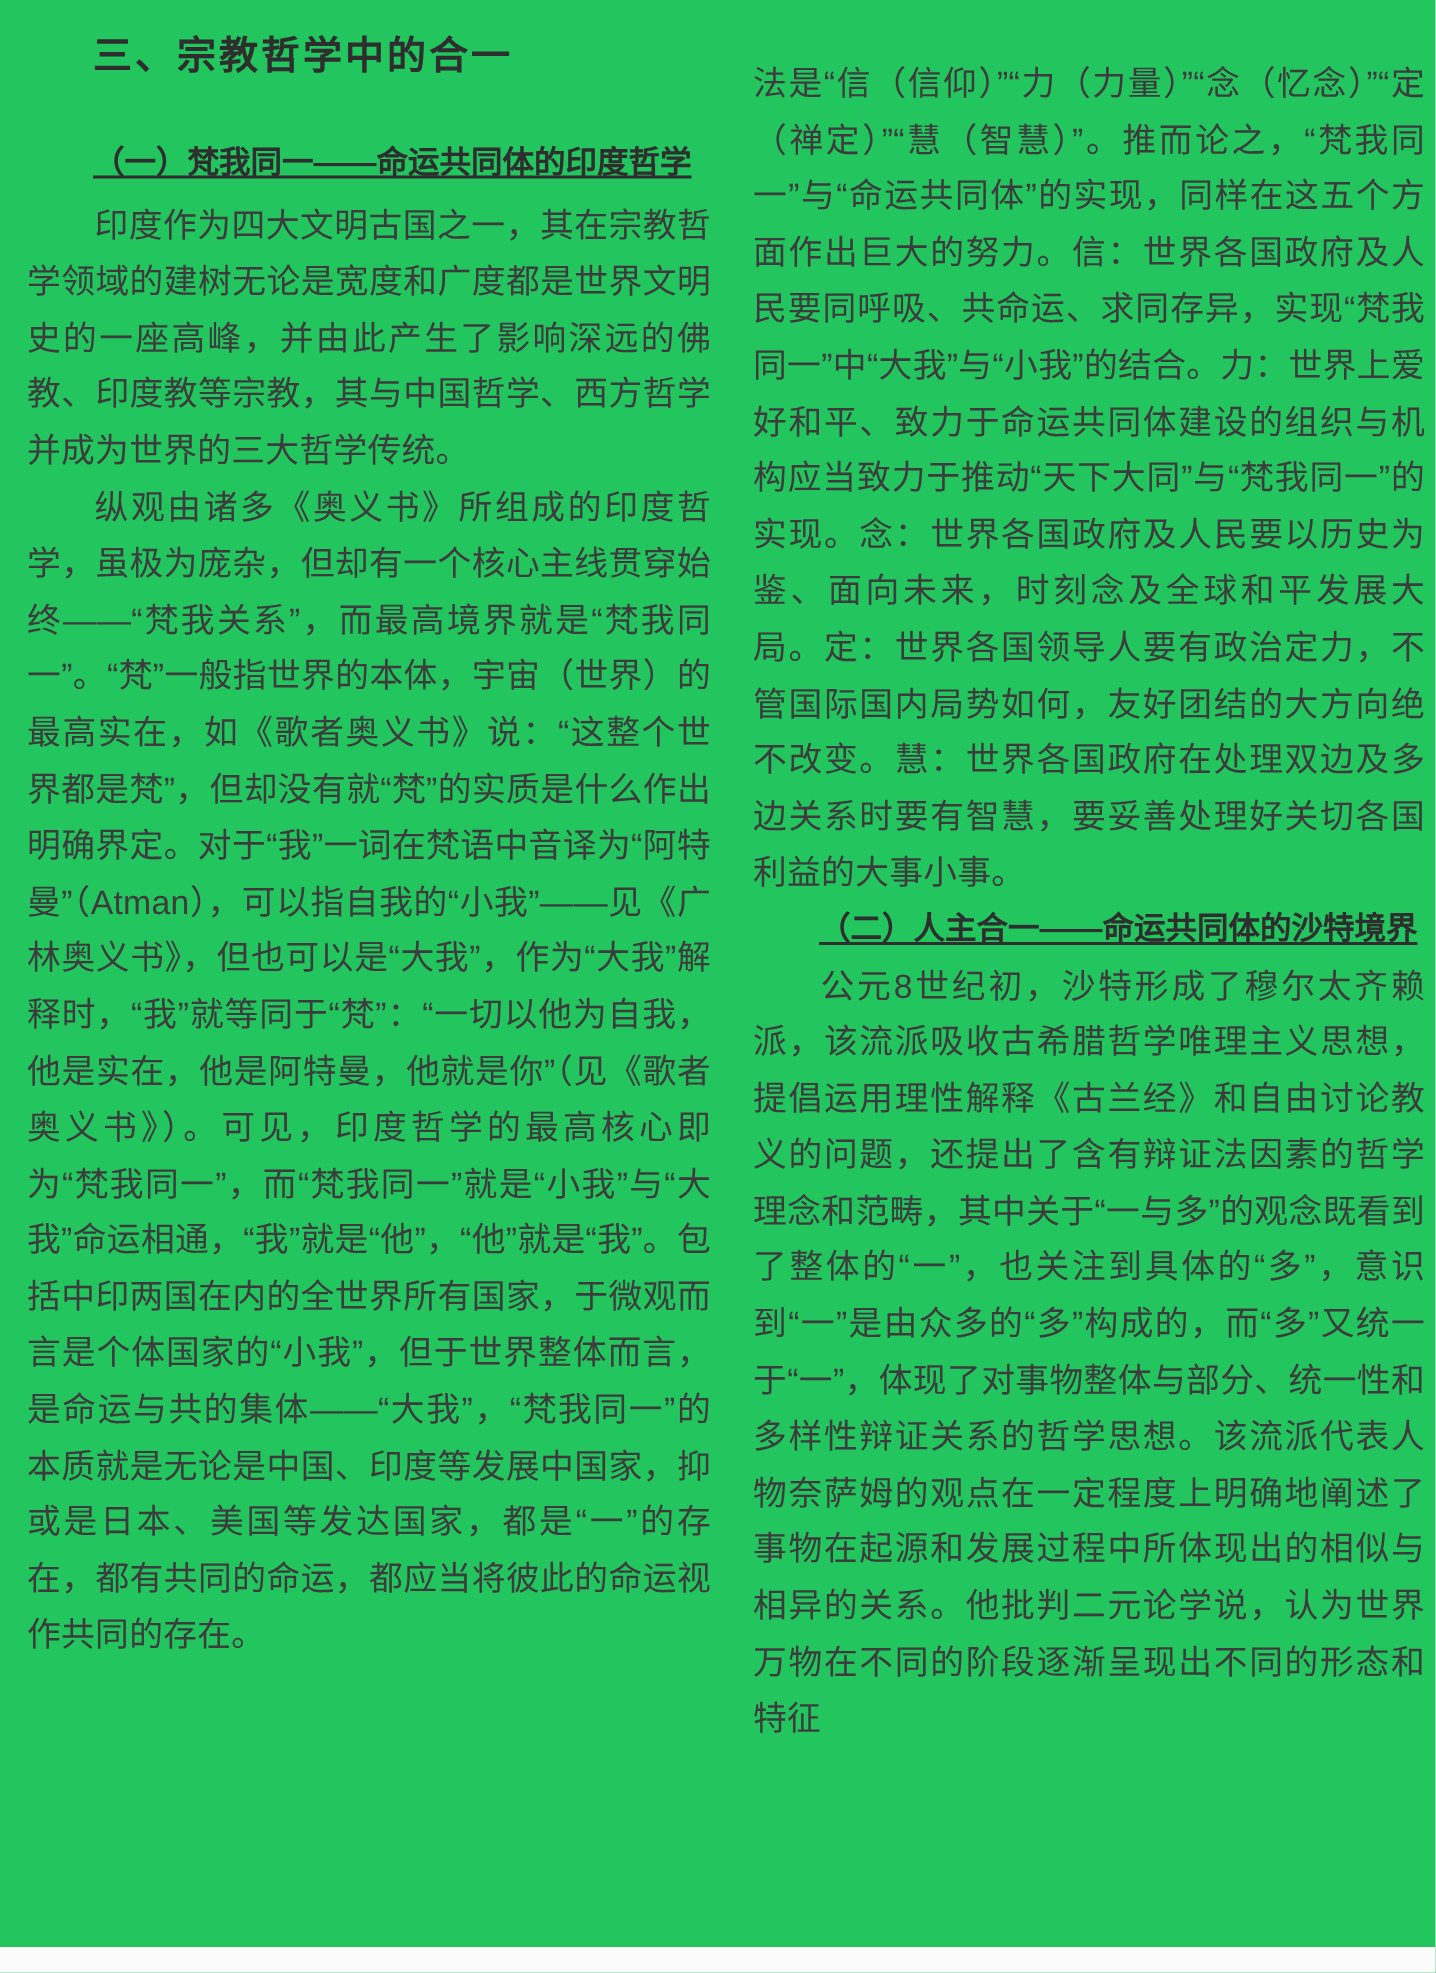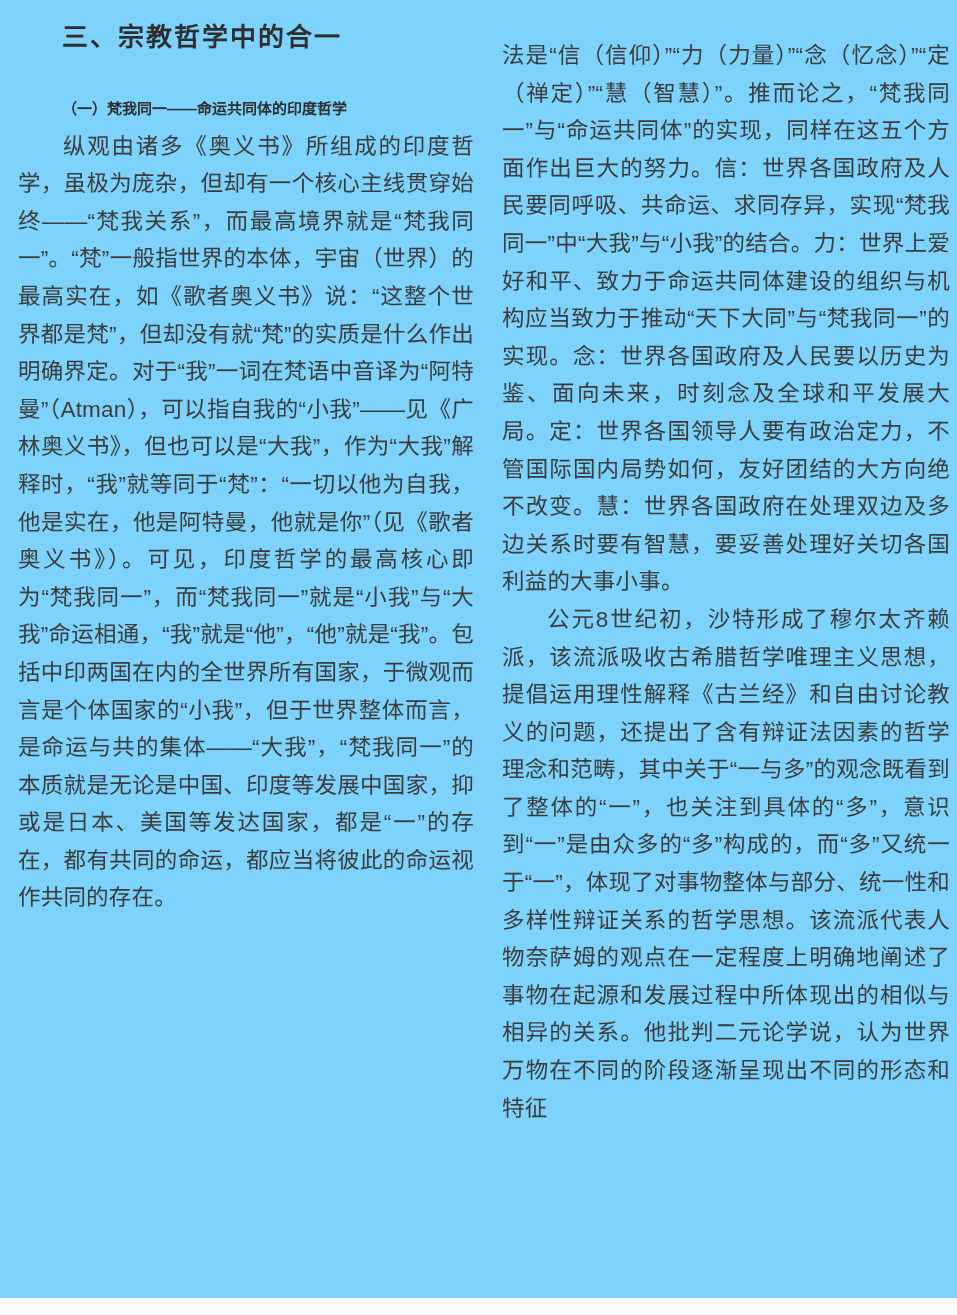--- a/index.html
+++ b/index.html
@@ -5,21 +5,21 @@
   * { margin: 0; padding: 0; box-sizing: border-box; }
   html, body {
     width: 957px; height: 1315px;
     background: #f5f5f6;
     font-family: "Liberation Sans", "DejaVu Sans", sans-serif;
     overflow: hidden;
   }
   .page {
     position: relative;
     width: 957px; height: 1315px;
-    background: #7dd3fc;
+    background: #22c55e;
     color: #3c3c3c;
     line-break: strict;
   }
   .col {
     position: absolute;
     top: 0;
     height: 1315px;
     overflow: hidden;
   }
   .col-left  { left: 18px;  width: 456px; }
@@ -28,26 +28,27 @@
   .heading {
     margin-top: 21px;
     font-size: 26px;
     line-height: 32px;
     font-weight: bold;
     letter-spacing: 2px;
     text-indent: 44px;
     color: #2e2e2e;
   }
   .subheading {
-    font-size: 15px;
+    font-size: 21px;
     line-height: 37.6px;
     font-weight: bold;
     text-indent: 44px;
     color: #2e2e2e;
     white-space: nowrap;
+    text-decoration: underline;
   }
   .sub-india { margin-top: 37px; }
 
   p.body {
     font-size: 22.5px;
     line-height: 37.6px;
     text-align: justify;
     text-justify: inter-character;
     text-indent: 45px;
     letter-spacing: 0.2px;
@@ -65,23 +66,25 @@
   }
 </style>
 </head>
 <body>
 
 <div class="page">
 
   <div class="col col-left">
     <h1 class="heading">三、宗教哲学中的合一</h1>
     <h2 class="subheading sub-india">（一）梵我同一——命运共同体的印度哲学</h2>
+    <p class="body first-body">印度作为四大文明古国之一，其在宗教哲学领域的建树无论是宽度和广度都是世界文明史的一座高峰，并由此产生了影响深远的佛教、印度教等宗教，其与中国哲学、西方哲学并成为世界的三大哲学传统。</p>
     <p class="body">纵观由诸多《奥义书》所组成的印度哲学，虽极为庞杂，但却有一个核心主线贯穿始终——“梵我关系”，而最高境界就是“梵我同一”。“梵”一般指世界的本体，宇宙（世界）的最高实在，如《歌者奥义书》说：“这整个世界都是梵”，但却没有就“梵”的实质是什么作出明确界定。对于“我”一词在梵语中音译为“阿特曼”（Atman），可以指自我的“小我”——见《广林奥义书》，但也可以是“大我”，作为“大我”解释时，“我”就等同于“梵”：“一切以他为自我，他是实在，他是阿特曼，他就是你”（见《歌者奥义书》）。可见，印度哲学的最高核心即为“梵我同一”，而“梵我同一”就是“小我”与“大我”命运相通，“我”就是“他”，“他”就是“我”。包括中印两国在内的全世界所有国家，于微观而言是个体国家的“小我”，但于世界整体而言，是命运与共的集体——“大我”，“梵我同一”的本质就是无论是中国、印度等发展中国家，抑或是日本、美国等发达国家，都是“一”的存在，都有共同的命运，都应当将彼此的命运视作共同的存在。</p>
   </div>
 
   <div class="col col-right">
     <p class="body continuation">法是“信（信仰）”“力（力量）”“念（忆念）”“定（禅定）”“慧（智慧）”。推而论之，“梵我同一”与“命运共同体”的实现，同样在这五个方面作出巨大的努力。信：世界各国政府及人民要同呼吸、共命运、求同存异，实现“梵我同一”中“大我”与“小我”的结合。力：世界上爱好和平、致力于命运共同体建设的组织与机构应当致力于推动“天下大同”与“梵我同一”的实现。念：世界各国政府及人民要以历史为鉴、面向未来，时刻念及全球和平发展大局。定：世界各国领导人要有政治定力，不管国际国内局势如何，友好团结的大方向绝不改变。慧：世界各国政府在处理双边及多边关系时要有智慧，要妥善处理好关切各国利益的大事小事。</p>
+    <h2 class="subheading">（二）人主合一——命运共同体的沙特境界</h2>
     <p class="body">公元8世纪初，沙特形成了穆尔太齐赖派，该流派吸收古希腊哲学唯理主义思想，提倡运用理性解释《古兰经》和自由讨论教义的问题，还提出了含有辩证法因素的哲学理念和范畴，其中关于“一与多”的观念既看到了整体的“一”，也关注到具体的“多”，意识到“一”是由众多的“多”构成的，而“多”又统一于“一”，体现了对事物整体与部分、统一性和多样性辩证关系的哲学思想。该流派代表人物奈萨姆的观点在一定程度上明确地阐述了事物在起源和发展过程中所体现出的相似与相异的关系。他批判二元论学说，认为世界万物在不同的阶段逐渐呈现出不同的形态和特征</p>
   </div>
 
   <div class="bottom-strip"></div>
 
 </div>
 
 </body></html>

